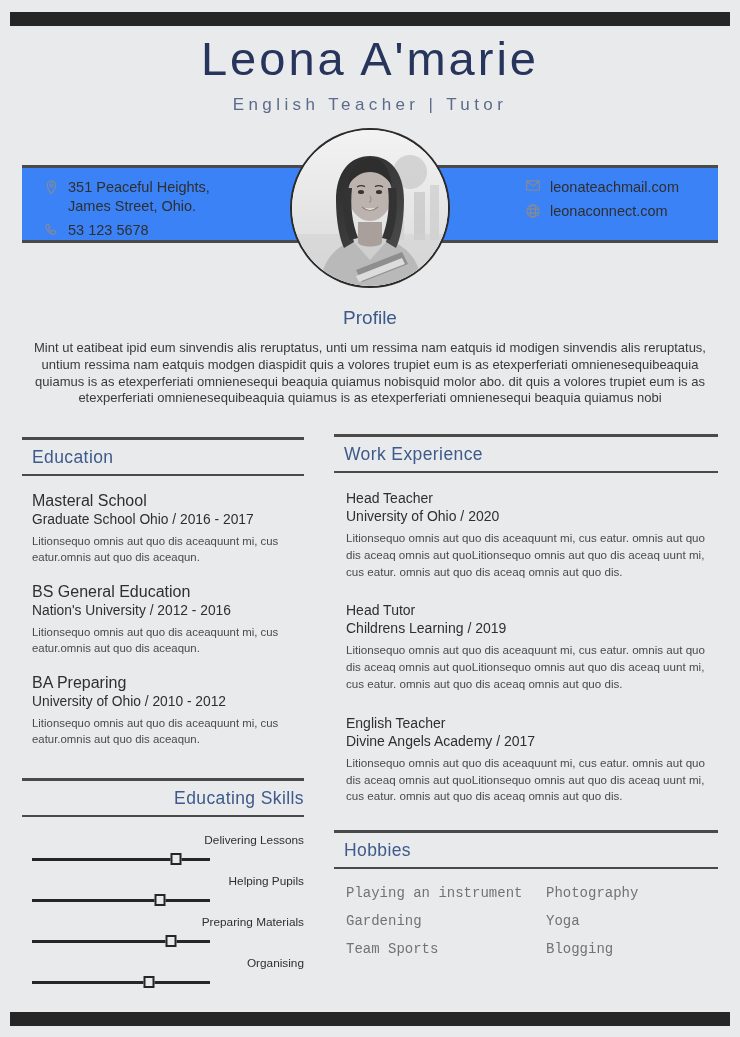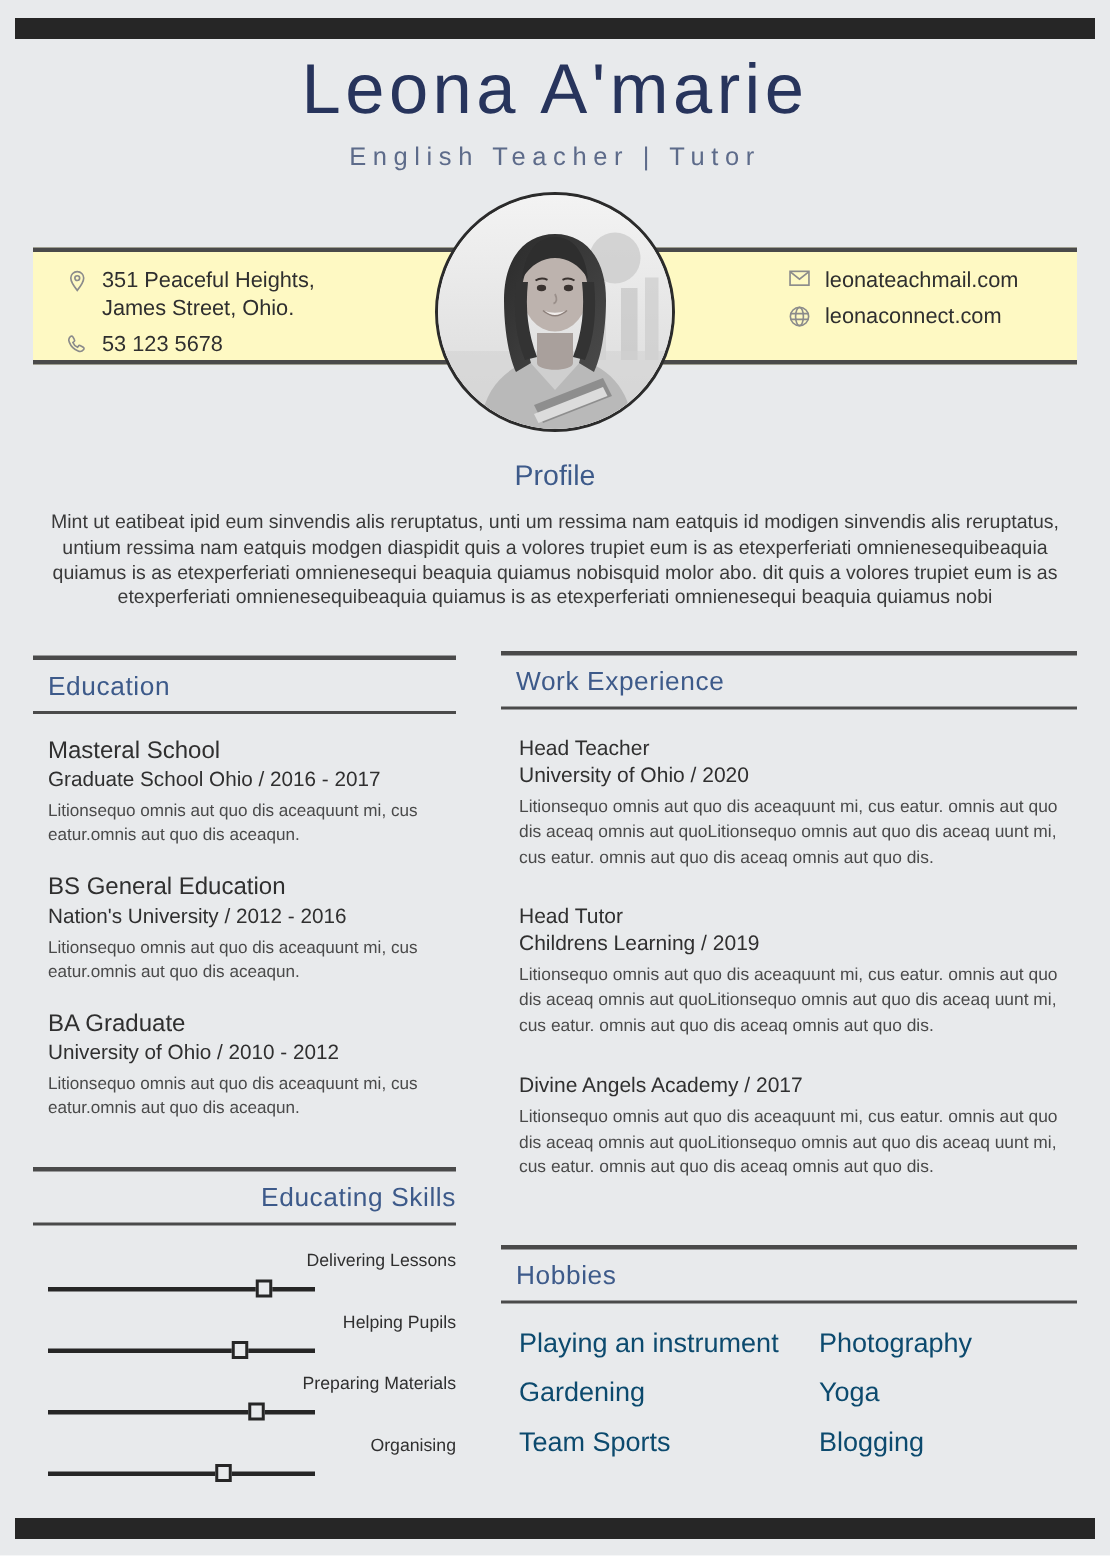--- a/index.html
+++ b/index.html
@@ -56,21 +56,21 @@
     font-weight: 400;
   }
 
   
   .contact-band {
     position: absolute;
     top: 165px;
     left: 22px;
     width: 696px;
     height: 78px;
-    background: #fef9c3;
+    background: #3b82f6;
     border-top: 3px solid #4a4a4a;
     border-bottom: 3px solid #4a4a4a;
     box-sizing: border-box;
   }
   .contact-col {
     position: absolute;
     top: 10px;
   }
   .contact-left { left: 18px; }
   .contact-right { left: 500px; }
@@ -218,22 +218,23 @@
 
   
   .hobbies-block { position: absolute; top: 830px; left: 334px; width: 384px; }
   .hobbies-grid {
     display: grid;
     grid-template-columns: 200px 1fr;
     row-gap: 12px;
     padding-left: 12px;
   }
   .hobby {
-    font-size: 18px;
-    color: #0c4a6e;
+    font-size: 14px;
+    color: #737373;
+    font-family: Liberation Mono, monospace;
   }
 </style>
 </head>
 <body>
 
 <div class="page">
 
   <div class="bar bar-top"></div>
   <div class="bar bar-bottom"></div>
 
@@ -363,21 +364,21 @@
         <div class="entry-role">Masteral School</div>
         <div class="entry-org">Graduate School Ohio / 2016 - 2017</div>
         <div class="entry-desc">Litionsequo omnis aut quo dis aceaquunt mi, cus eatur.omnis aut quo dis aceaqun.</div>
       </div>
       <div class="entry">
         <div class="entry-role">BS General Education</div>
         <div class="entry-org">Nation's University / 2012 - 2016</div>
         <div class="entry-desc">Litionsequo omnis aut quo dis aceaquunt mi, cus eatur.omnis aut quo dis aceaqun.</div>
       </div>
       <div class="entry">
-        <div class="entry-role">BA Graduate</div>
+        <div class="entry-role">BA Preparing</div>
         <div class="entry-org">University of Ohio / 2010 - 2012</div>
         <div class="entry-desc">Litionsequo omnis aut quo dis aceaquunt mi, cus eatur.omnis aut quo dis aceaqun.</div>
       </div>
     </div>
   </div>
 
   <div class="skills-block">
     <div class="section-head">
       <h2>Educating Skills</h2>
     </div>
@@ -422,20 +423,21 @@
         <div class="entry-role">Head Teacher</div>
         <div class="entry-org">University of Ohio / 2020</div>
         <div class="entry-desc">Litionsequo omnis aut quo dis aceaquunt mi, cus eatur. omnis aut quo dis aceaq omnis aut quoLitionsequo omnis aut quo dis aceaq uunt mi, cus eatur. omnis aut quo dis aceaq omnis aut quo dis.</div>
       </div>
       <div class="entry">
         <div class="entry-role">Head Tutor</div>
         <div class="entry-org">Childrens Learning / 2019</div>
         <div class="entry-desc">Litionsequo omnis aut quo dis aceaquunt mi, cus eatur. omnis aut quo dis aceaq omnis aut quoLitionsequo omnis aut quo dis aceaq uunt mi, cus eatur. omnis aut quo dis aceaq omnis aut quo dis.</div>
       </div>
       <div class="entry">
+        <div class="entry-role">English Teacher</div>
         <div class="entry-org">Divine Angels Academy / 2017</div>
         <div class="entry-desc">Litionsequo omnis aut quo dis aceaquunt mi, cus eatur. omnis aut quo dis aceaq omnis aut quoLitionsequo omnis aut quo dis aceaq uunt mi, cus eatur. omnis aut quo dis aceaq omnis aut quo dis.</div>
       </div>
     </div>
   </div>
 
   <div class="hobbies-block">
     <div class="section-head">
       <h2>Hobbies</h2>
     </div>

